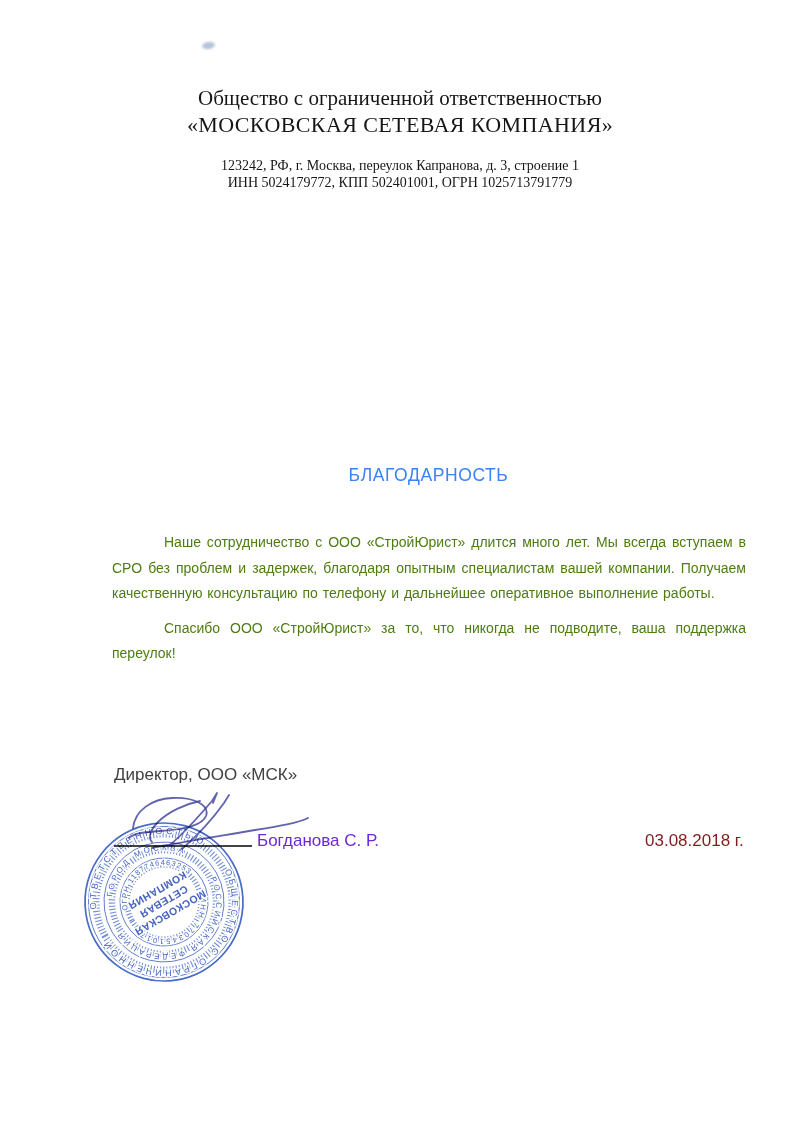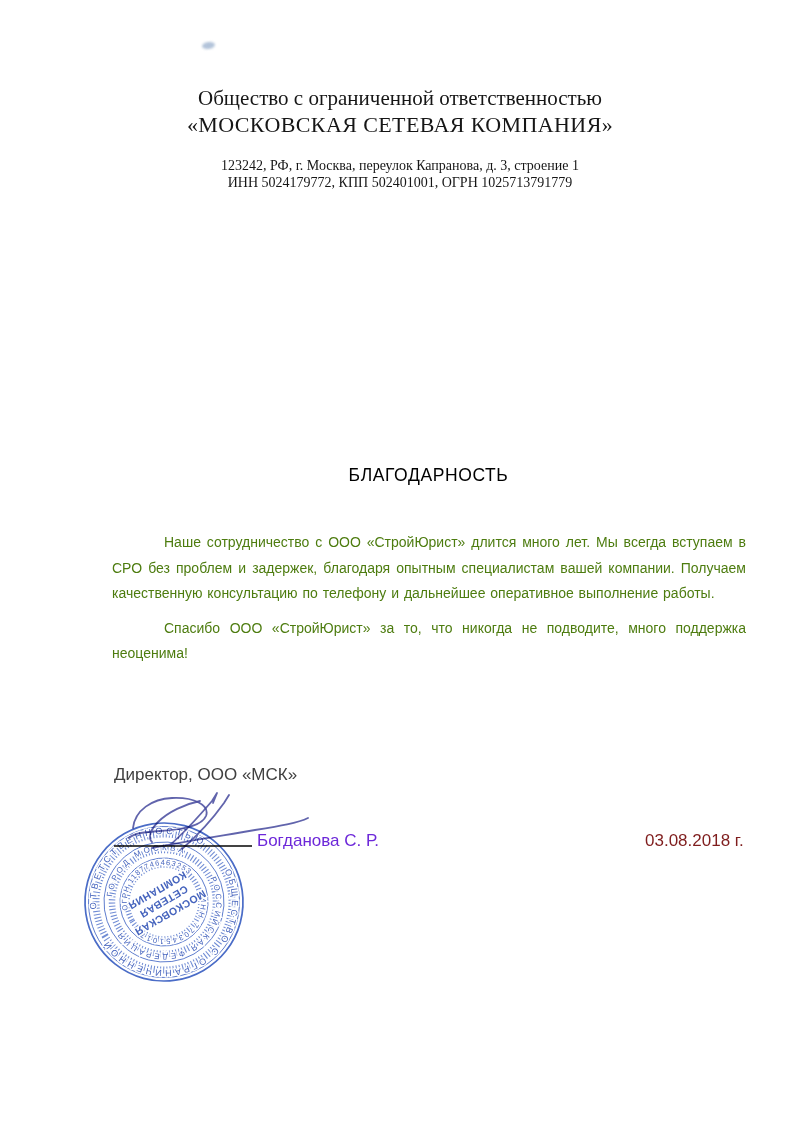--- a/index.html
+++ b/index.html
@@ -41,21 +41,21 @@
   }
   .org-address { margin-top: 20px; }
   
   .doc-title {
     position: absolute;
     top: 465px; left: 112px; width: 633px;
     text-align: center;
     font-size: 17.5px;
     font-weight: normal;
     letter-spacing: 0.6px;
-    color: #000000;
+    color: #3b82f6;
   }
   
   .letter-body {
     position: absolute;
     top: 530px; left: 112px; width: 634px;
     font-size: 14px;
     line-height: 25.6px;
     text-align: justify;
     color: #4d7c0f;
   }
@@ -130,21 +130,21 @@
     <div class="org-type">Общество с ограниченной ответственностью</div>
     <div class="org-name">«МОСКОВСКАЯ СЕТЕВАЯ КОМПАНИЯ»</div>
     <div class="org-address">123242, РФ, г. Москва, переулок Капранова, д. 3, строение 1</div>
     <div class="org-requisites">ИНН 5024179772, КПП 502401001, ОГРН 1025713791779</div>
   </header>
 
   <h1 class="doc-title">БЛАГОДАРНОСТЬ</h1>
 
   <main class="letter-body">
     <p>Наше сотрудничество с ООО «СтройЮрист» длится много лет. Мы всегда вступаем в СРО без проблем и задержек, благодаря опытным специалистам вашей компании. Получаем качественную консультацию по телефону и дальнейшее оперативное выполнение работы.</p>
-    <p>Спасибо ООО «СтройЮрист» за то, что никогда не подводите, много поддержка неоценима!</p>
+    <p>Спасибо ООО «СтройЮрист» за то, что никогда не подводите, ваша поддержка переулок!</p>
   </main>
 
   <div class="signer-title">Директор, ООО «МСК»</div>
 
   <div class="sig-line"></div>
 
   <svg class="signature-svg" viewBox="0 0 260 100" aria-hidden="true">
     <path class="sig-stroke" d="M 33 48 C 35 30, 52 19, 72 18 C 94 17, 110 25, 106 36 C 102 46, 80 50, 60 51 C 45 52, 34 53, 29 58"></path>
     <path class="sig-stroke" d="M 100 21 C 85 24, 68 32, 58 42 C 50 50, 48 58, 52 62"></path>
     <path class="sig-stroke" d="M 70 65 C 85 52, 100 35, 112 21 L 117 13 L 113 23"></path>

